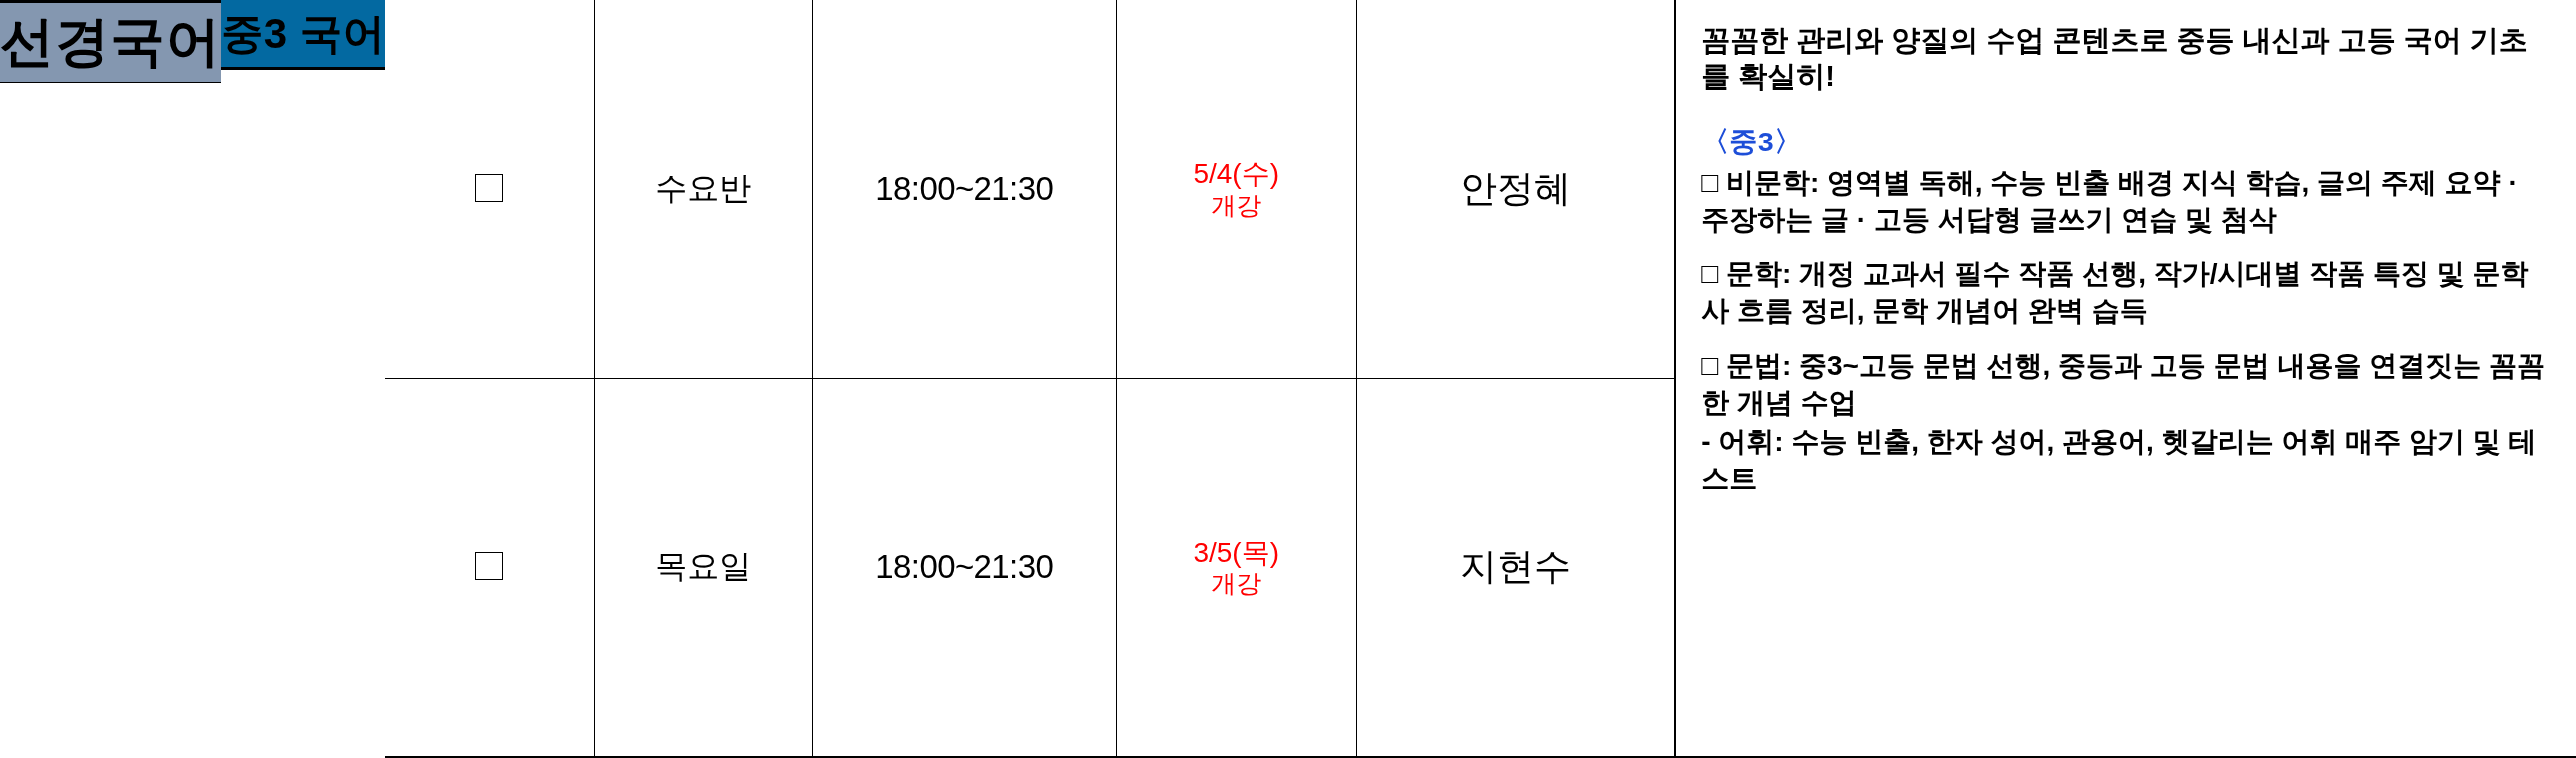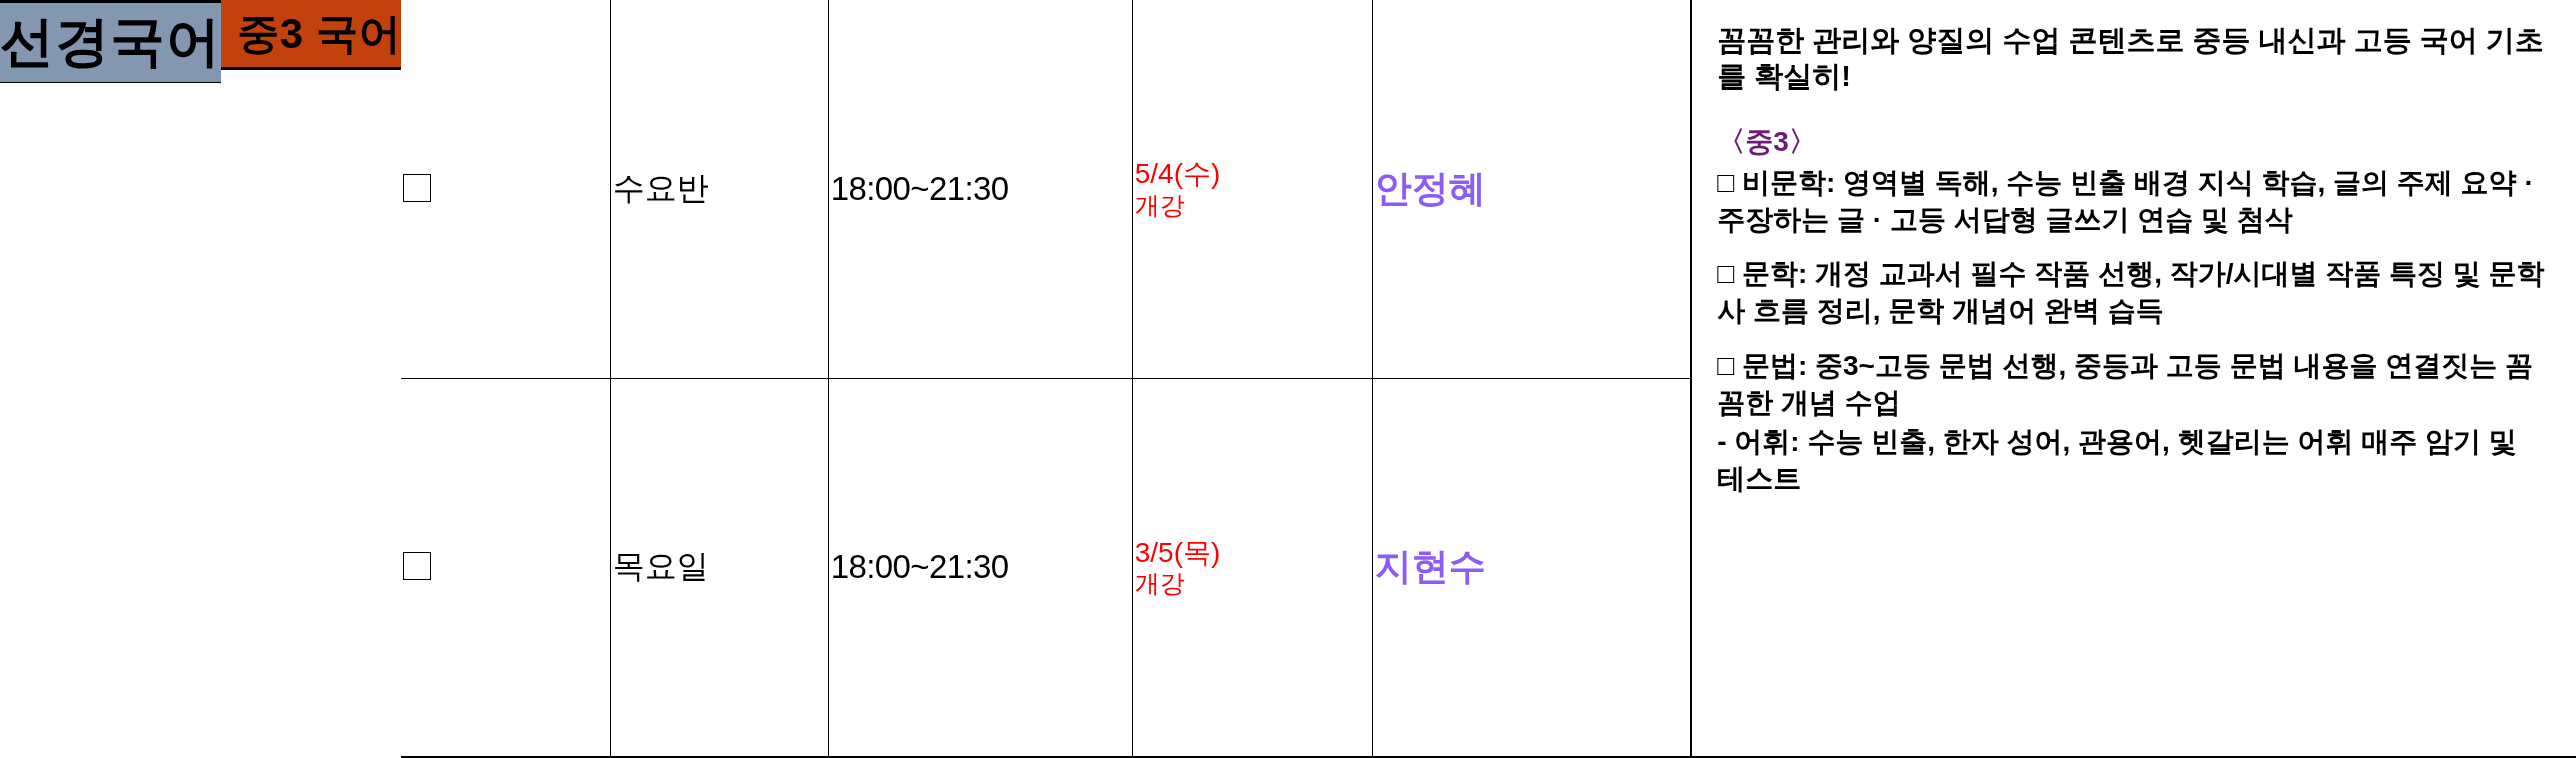--- a/index.html
+++ b/index.html
@@ -32,27 +32,26 @@
     justify-content: center;
   }
   .title-bar .title-text {
     font-size: 54px;
     font-weight: bold;
     color: #000000;
     letter-spacing: 1.3px;
   }
   .subtitle-bar {
     height: 70px;
-    background: #c2410c;
+    background: #0369a1;
     border-bottom: 3.8px solid #000000;
     box-sizing: border-box;
     display: flex;
     align-items: center;
     justify-content: center;
-    padding-left: 16px;
   }
   .subtitle-bar .subtitle-text {
     font-size: 42px;
     font-weight: bold;
     color: #000000;
     letter-spacing: 0.6px;
   }
   .body-area {
     flex: 1;
     display: flex;
@@ -65,20 +64,21 @@
     border-collapse: collapse;
     table-layout: fixed;
     border-right: 2.5px solid #000000;
   }
   .schedule-table tr {
     height: 140px;
   }
   .schedule-table td {
     border-bottom: 1.9px solid #000000;
     border-right: 1.9px solid #000000;
+    text-align: center;
     vertical-align: middle;
     box-sizing: border-box;
     padding: 2px;
   }
   .schedule-table tr:last-child td {
     border-bottom: none;
   }
   .col-check { width: 209px; }
   .col-class { width: 218px; }
   .col-time  { width: 304px; }
@@ -105,43 +105,44 @@
   }
   .cell-start {
     color: #ff0000;
     font-size: 28px;
     line-height: 1.18;
   }
   .cell-start .start-date { display: block; }
   .cell-start .start-word { display: block; font-size: 25px; }
   .cell-teacher {
     font-size: 37px;
-    font-weight: bold;
-    color: #8b5cf6;
+    font-weight: normal;
+    color: #000000;
     border-radius: 22px;
   }
 
   .desc-panel {
     flex: 1;
     padding: 21.5px 25px 6.3px 25px;
     box-sizing: border-box;
     background: #ffffff;
   }
   .desc-headline {
     font-size: 29px;
     font-weight: bold;
     color: #000000;
     margin-bottom: 29px;
     line-height: 1.25;
   }
   .desc-section-label {
     font-size: 28px;
     font-weight: bold;
-    color: #701a75;
+    color: #1d4ed8;
     margin-bottom: 3.8px;
+    font-family: Liberation Mono, monospace;
   }
   .desc-item {
     font-size: 28px;
     font-weight: bold;
     color: #000000;
     line-height: 1.32;
     margin-bottom: 17.7px;
   }
   .desc-item.tight { margin-bottom: 2.5px; }
 </style>

